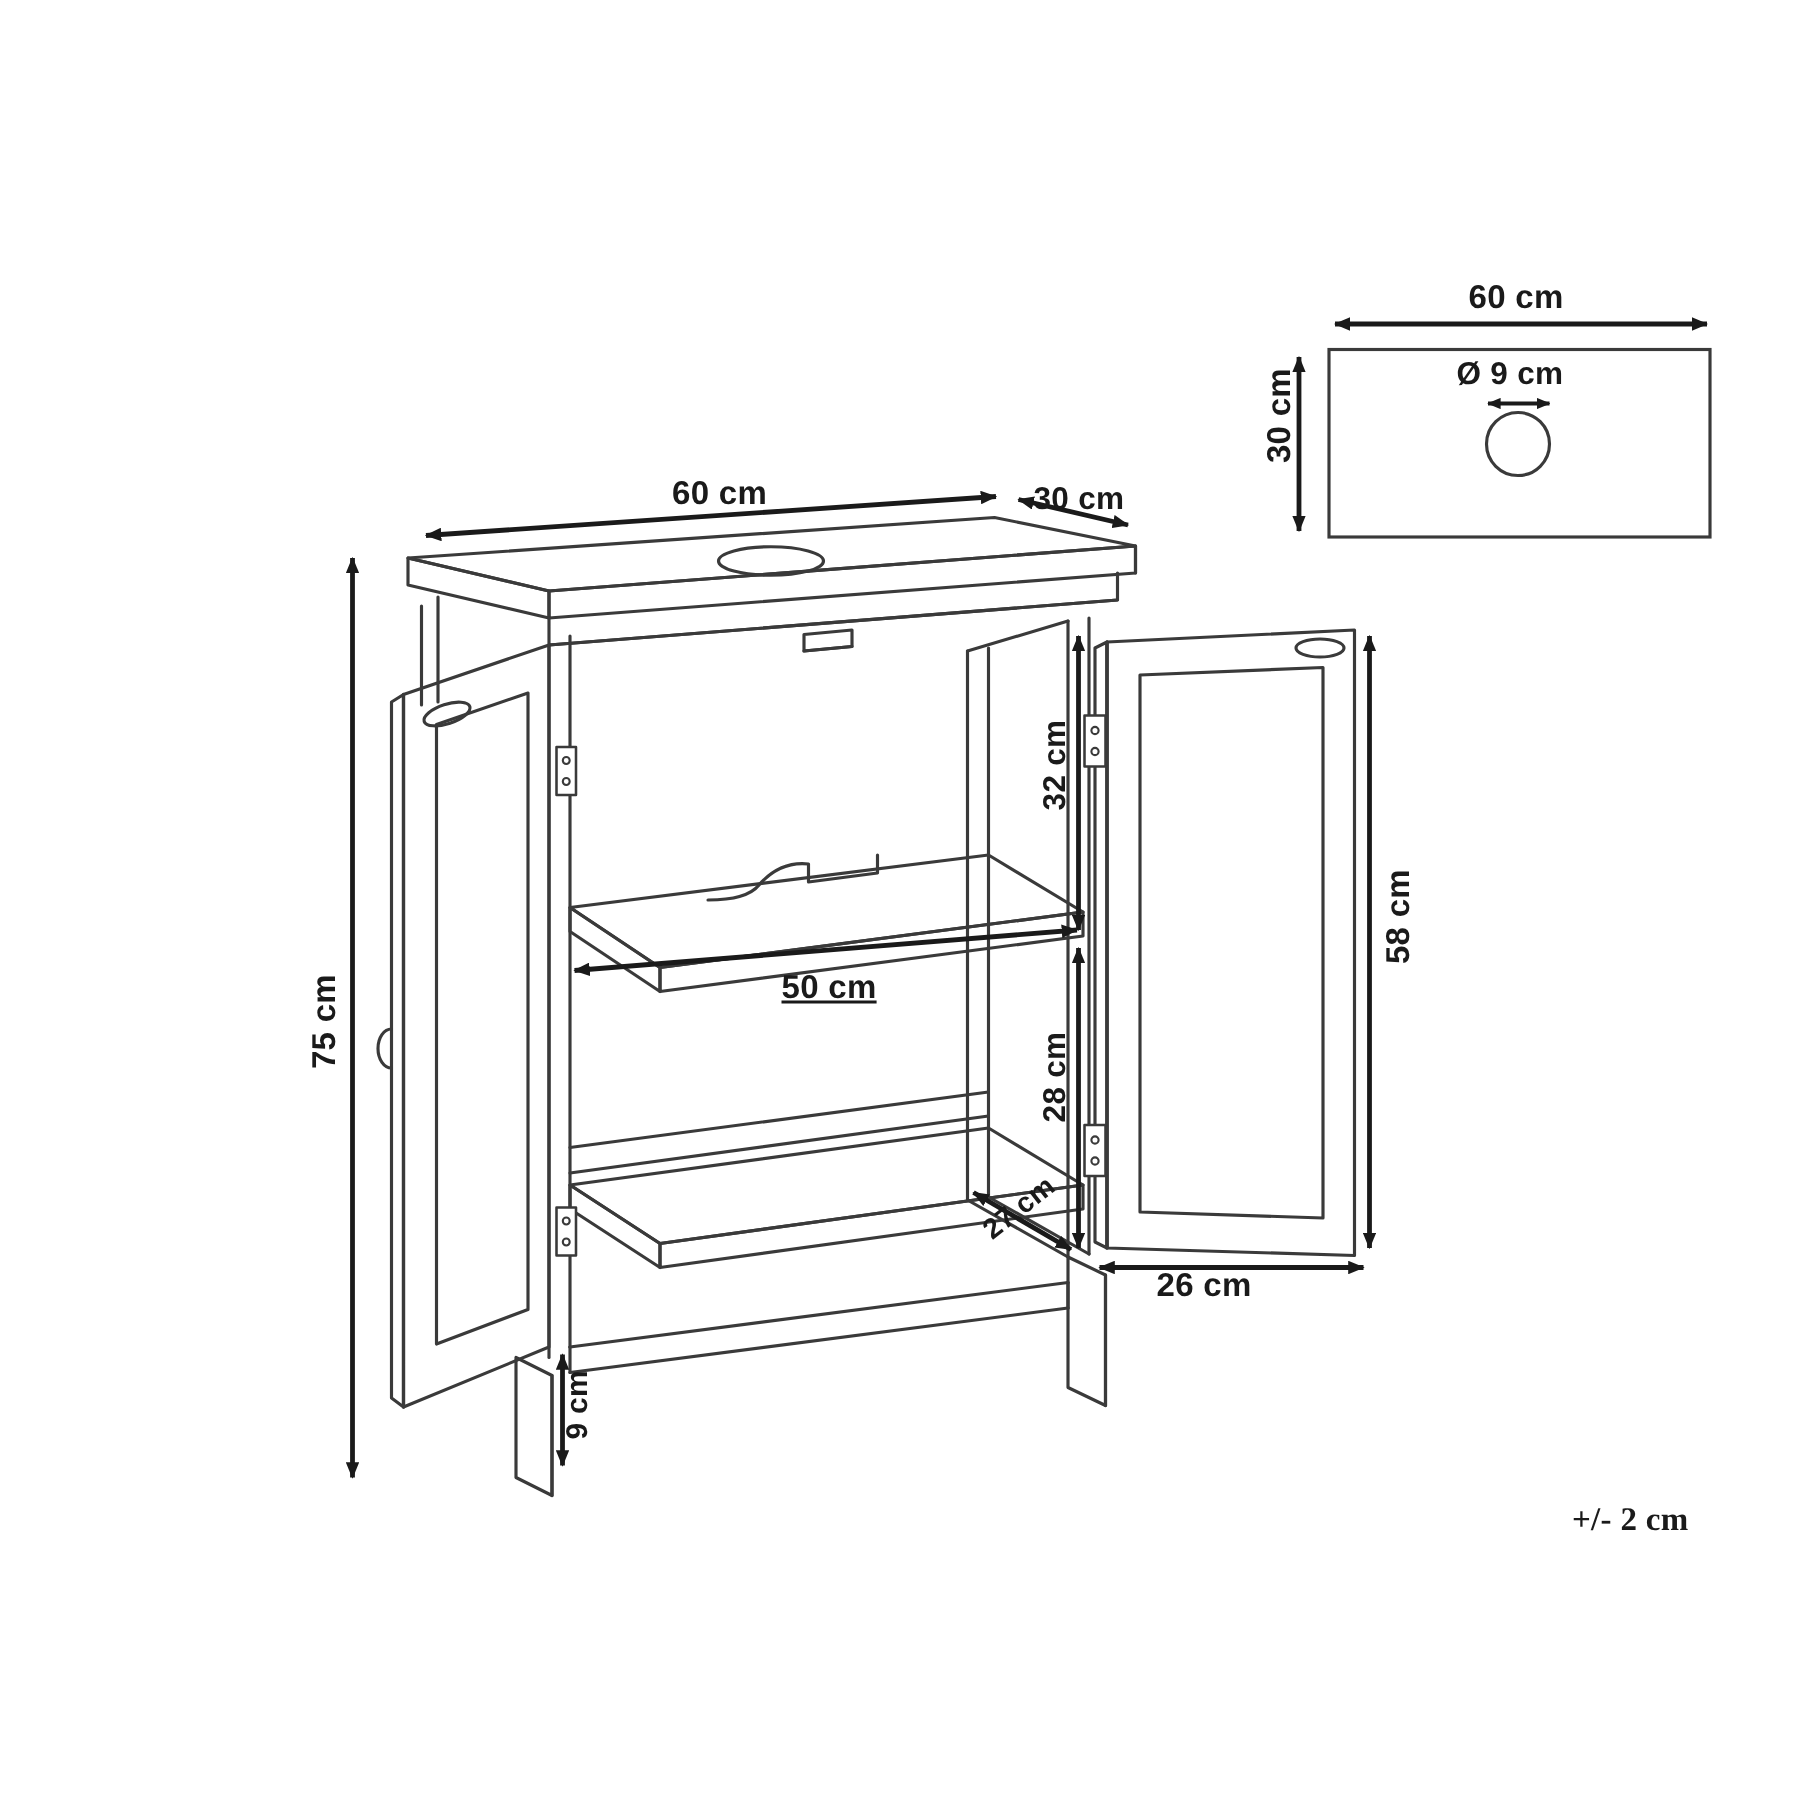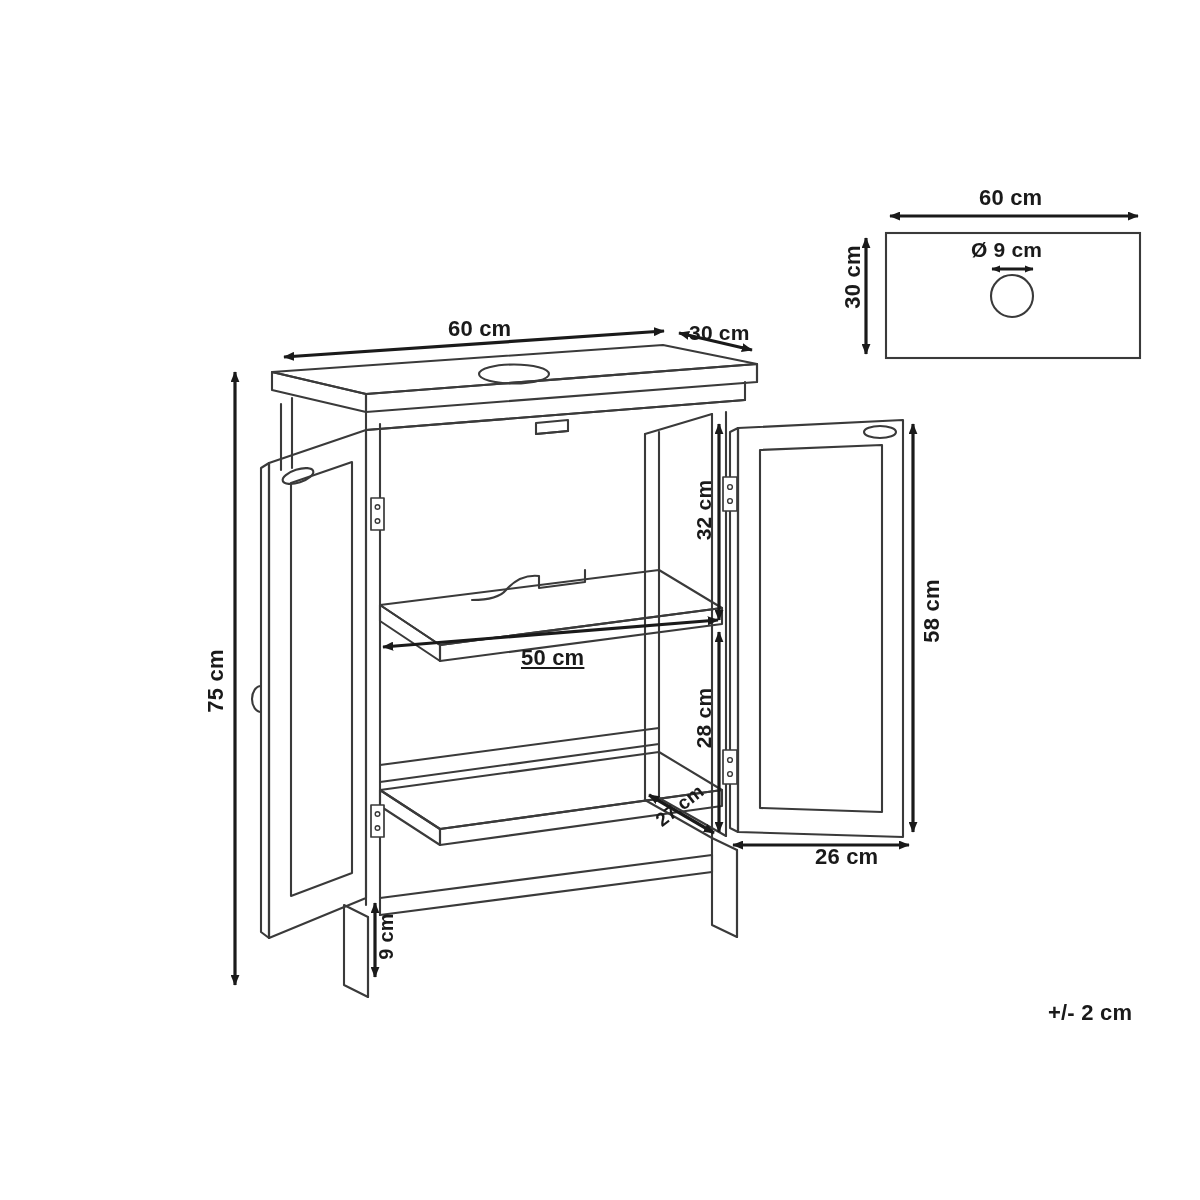--- a/index.html
+++ b/index.html
@@ -191,27 +191,27 @@
   <div class="dim-label sz22 rot90" style="left:180px; top:668px; width:72px; text-align:center;">75 cm</div>
 
   <div class="dim-label sz21 rot90" style="left:668px; top:498px; width:72px; text-align:center;">32 cm</div>
 
   <div class="dim-label sz21 rot90" style="left:668px; top:706px; width:72px; text-align:center;">28 cm</div>
 
   <div class="dim-label sz22" style="left:521px; top:645px;text-decoration:underline;">50 cm</div>
 
   <div class="dim-label sz22 rot90" style="left:896px; top:598px; width:72px; text-align:center;">58 cm</div>
 
-  <div class="dim-label sz22" style="left:815px; top:844px;">26 cm</div>
+  <div class="dim-label sz22" style="left:771px; top:844px;">26 cm</div>
 
   <div class="dim-label sz19 rot-diag" style="left:639px; top:795px; width:82px; text-align:center;">27 cm</div>
 
   <div class="dim-label sz20 rot90" style="left:355px; top:925px; width:62px; text-align:center;">9 cm</div>
 
   <div class="dim-label sz22" style="left:979px; top:185px;">60 cm</div>
 
   <div class="dim-label sz22 rot90" style="left:817px; top:264px; width:72px; text-align:center;">30 cm</div>
 
   <div class="dim-label sz21" style="left:955px; top:238px;margin-left:16px;">Ø 9 cm</div>
 
-  <div class="dim-label sz22" style="left:1048px; top:1000px;">+/- 2 cm</div>
+  <div class="dim-label sz22" style="left:1048px; top:1000px;font-family:Liberation Serif, serif;">+/- 2 cm</div>
 
 </div>
 
 </body></html>

